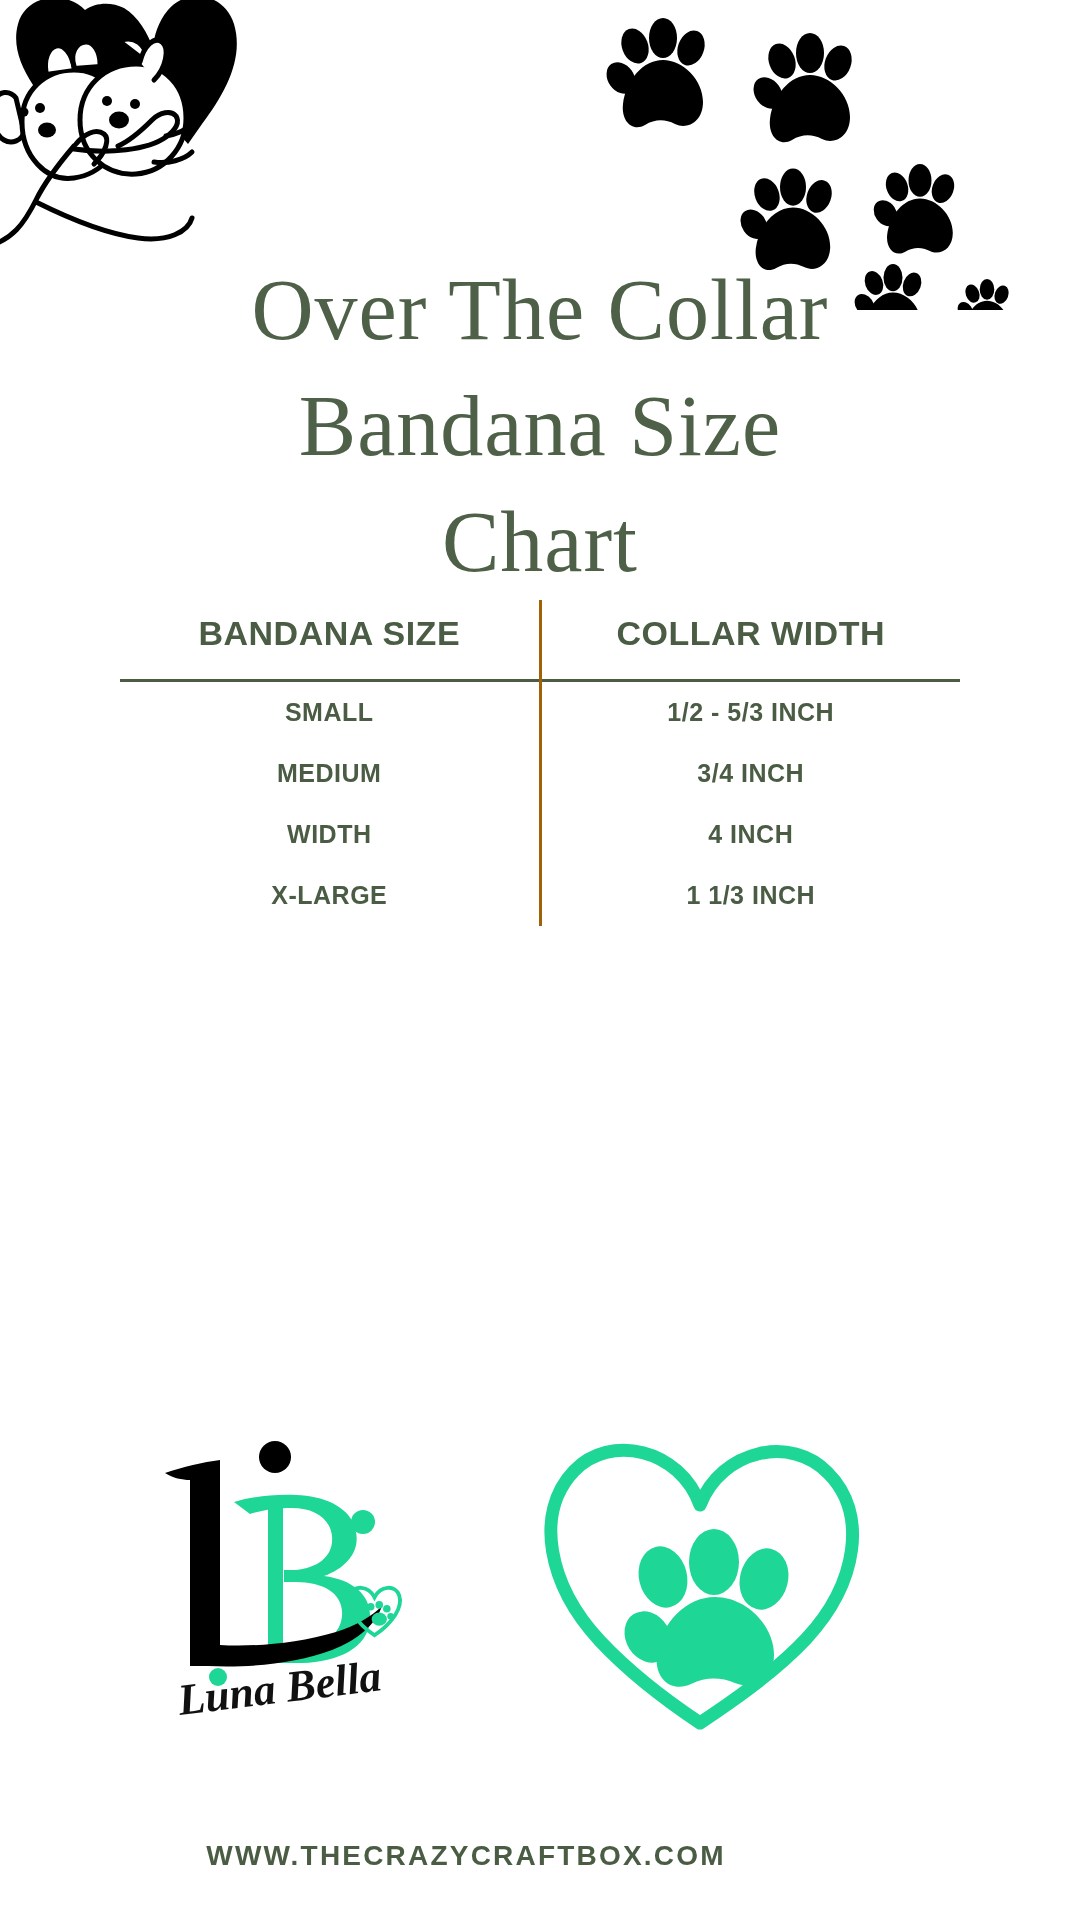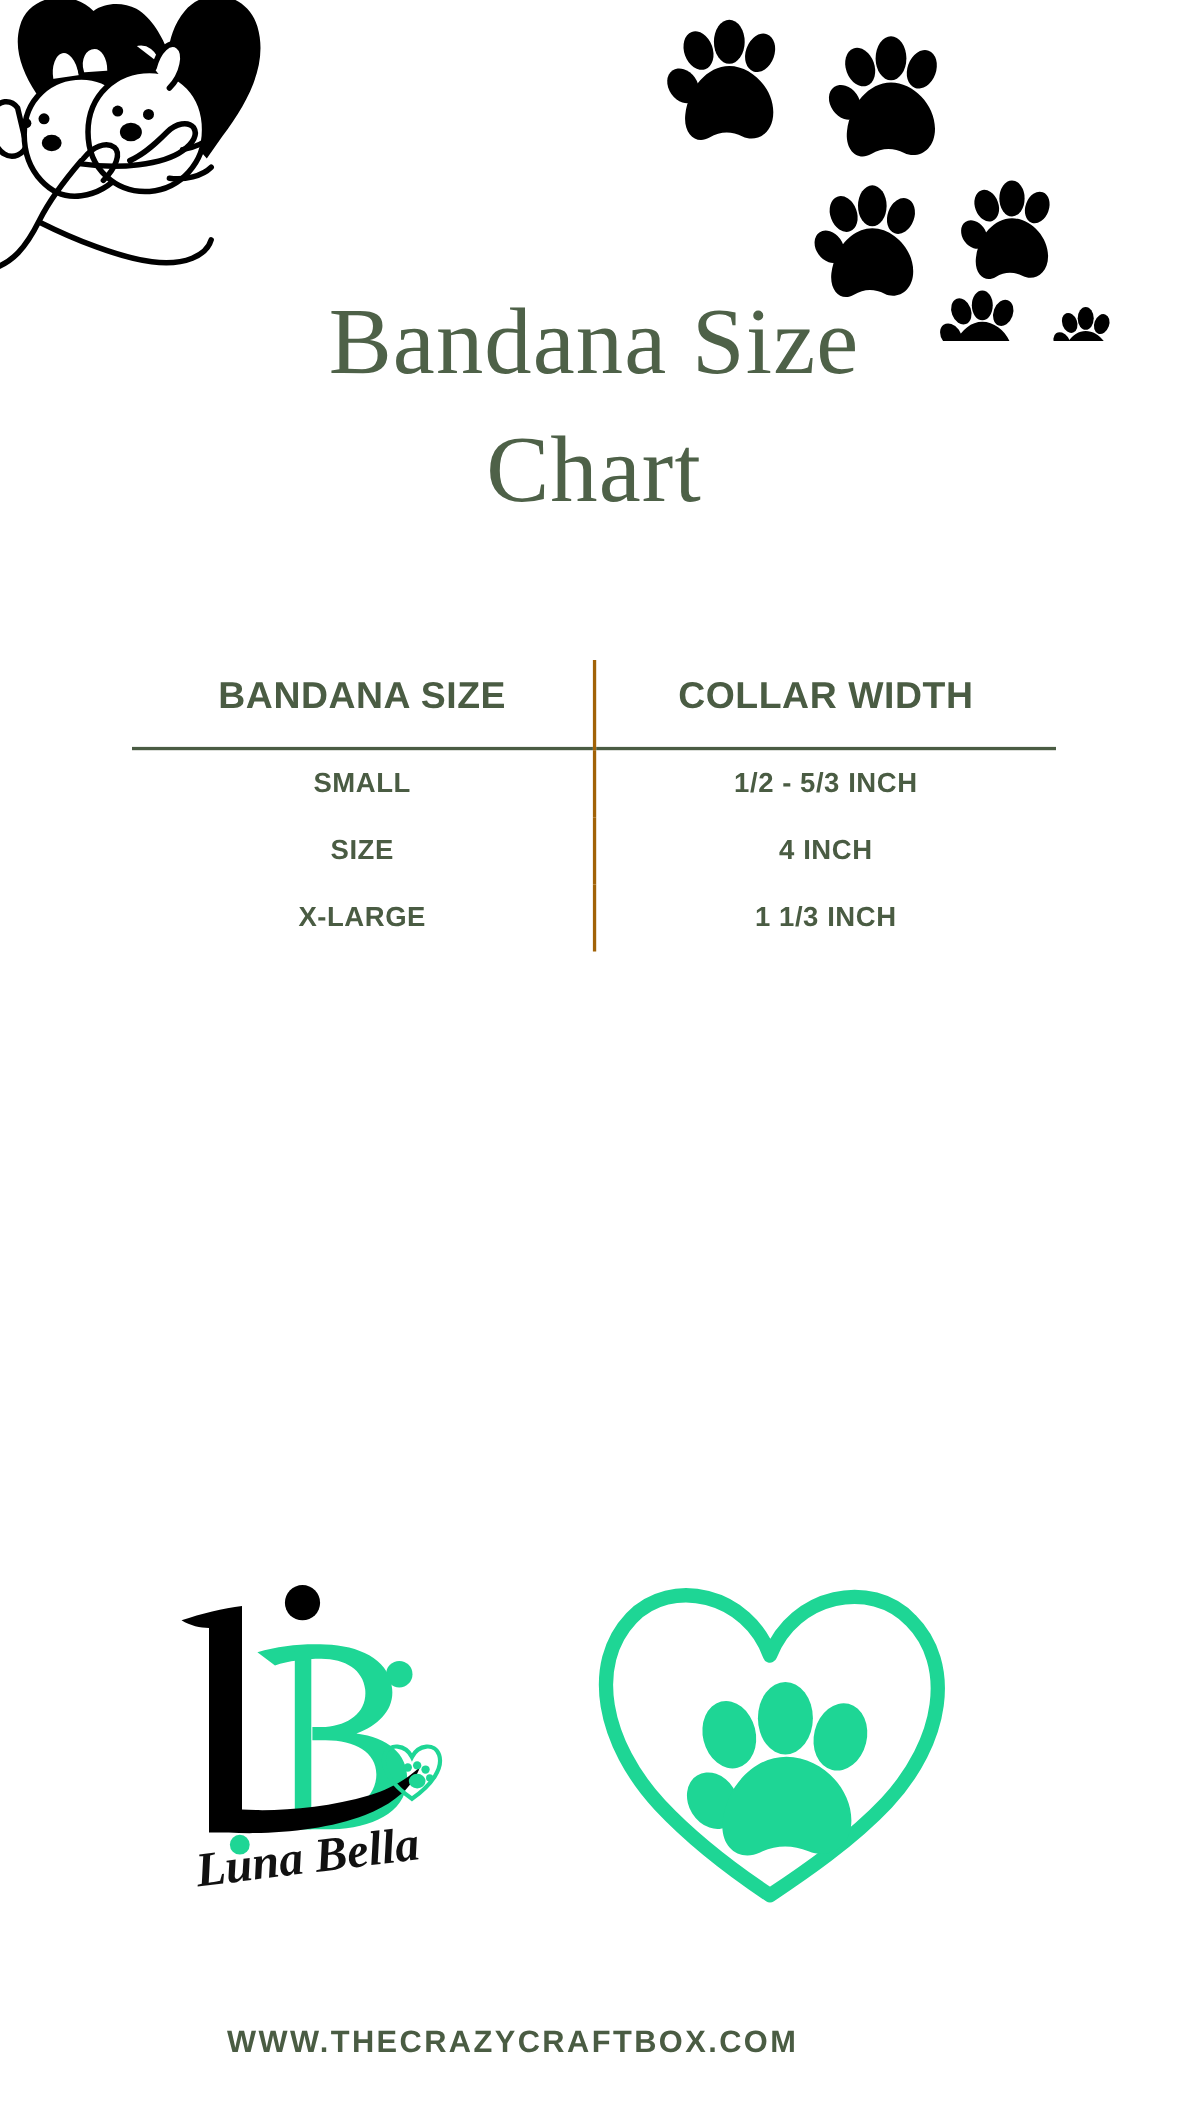--- a/index.html
+++ b/index.html
@@ -143,39 +143,44 @@
         <use href="#pawshape" transform="translate(210,73) scale(1.0)"></use>
         <use href="#pawshape" transform="translate(193,205) scale(0.93)"></use>
         <use href="#pawshape" transform="translate(320,195) scale(0.82)"></use>
         <use href="#pawshape" transform="translate(293,288) scale(0.68)"></use>
         <use href="#pawshape" transform="translate(387,295) scale(0.52)"></use>
       </g>
     </svg>
   </div>
 
   <div class="title-block">
+    <div class="title-line">Over The Collar</div>
     <div class="title-line">Bandana Size</div>
     <div class="title-line">Chart</div>
   </div>
 
   <div class="table-wrap">
     <table class="tbl">
       <thead>
         <tr>
           <th class="col-left">BANDANA SIZE</th>
           <th class="col-right">COLLAR WIDTH</th>
         </tr>
       </thead>
       <tbody>
         <tr>
           <td class="col-left">SMALL</td>
           <td class="col-right">1/2 - 5/3 INCH</td>
         </tr>
         <tr>
-          <td class="col-left">SIZE</td>
+          <td class="col-left">MEDIUM</td>
+          <td class="col-right">3/4 INCH</td>
+        </tr>
+        <tr>
+          <td class="col-left">WIDTH</td>
           <td class="col-right">4 INCH</td>
         </tr>
         <tr>
           <td class="col-left">X-LARGE</td>
           <td class="col-right">1 1/3 INCH</td>
         </tr>
       </tbody>
     </table>
   </div>
 

